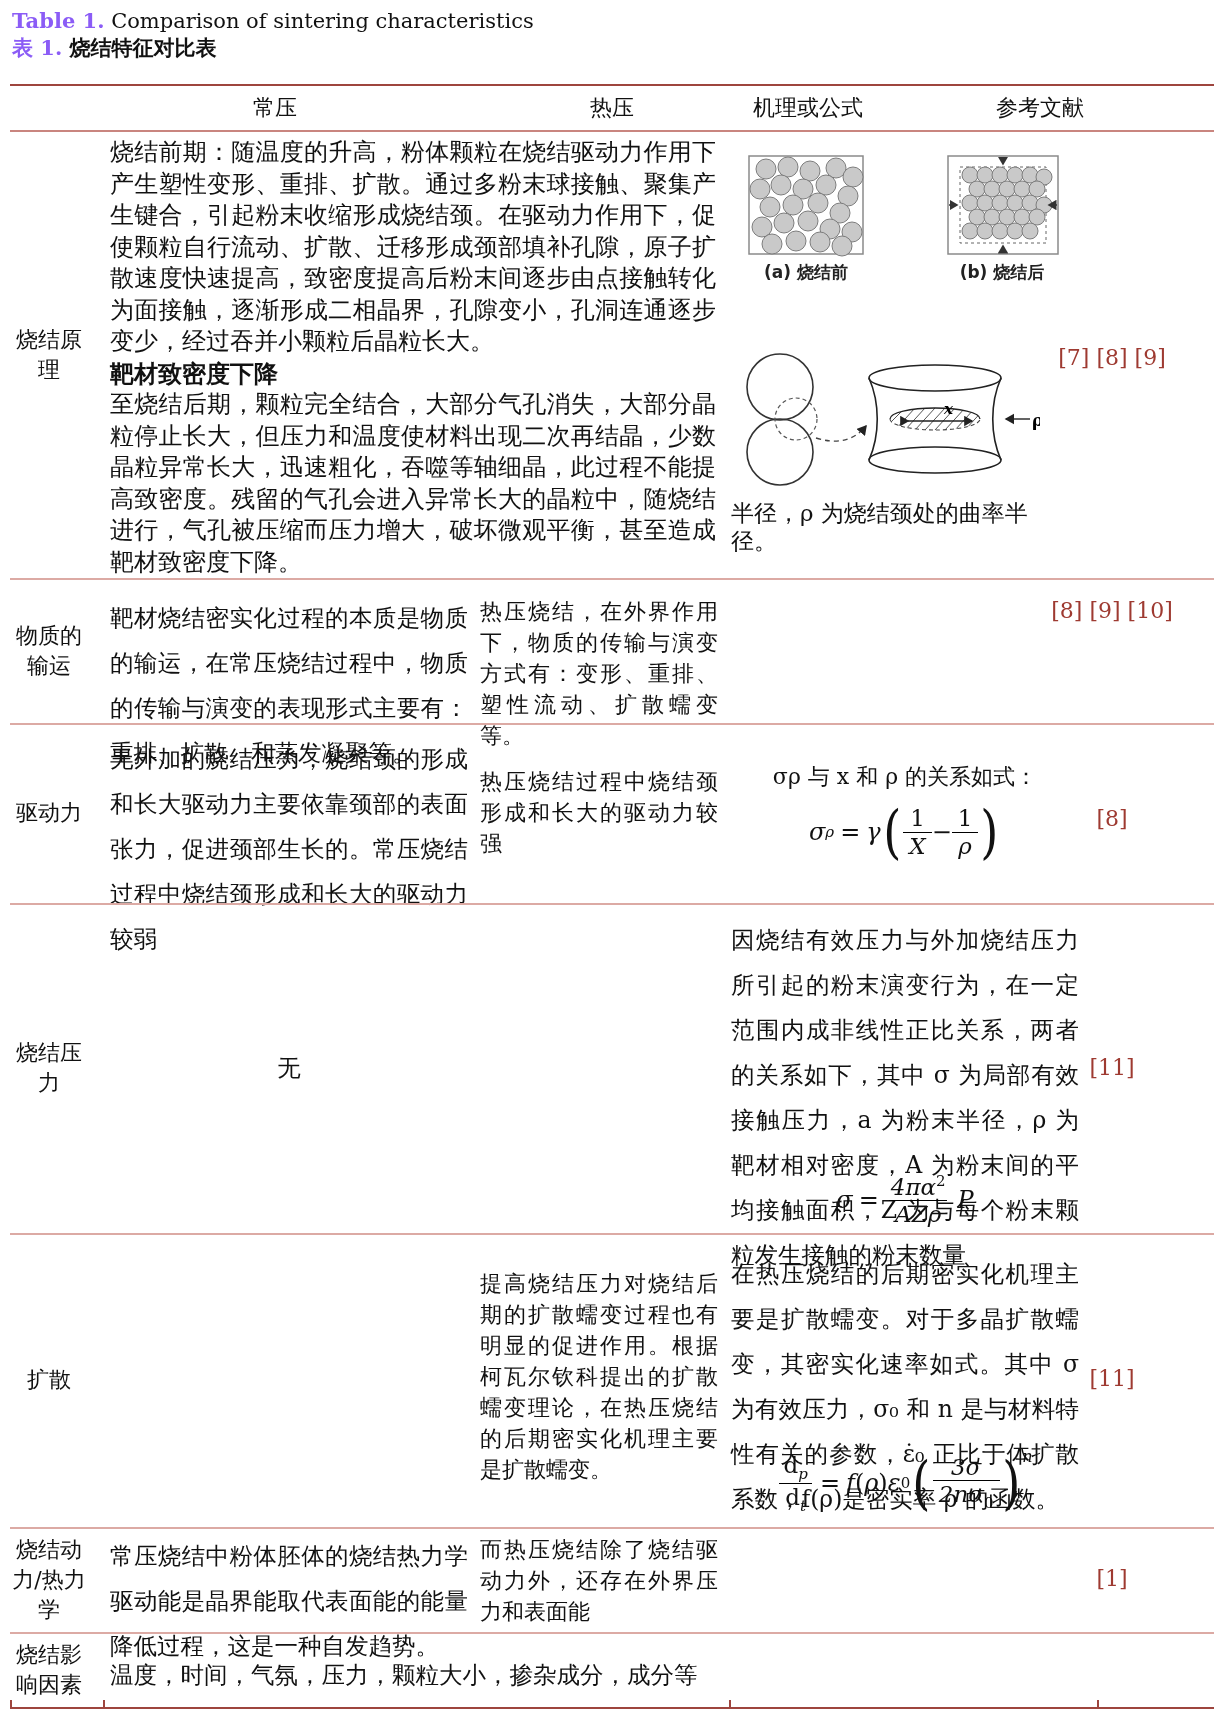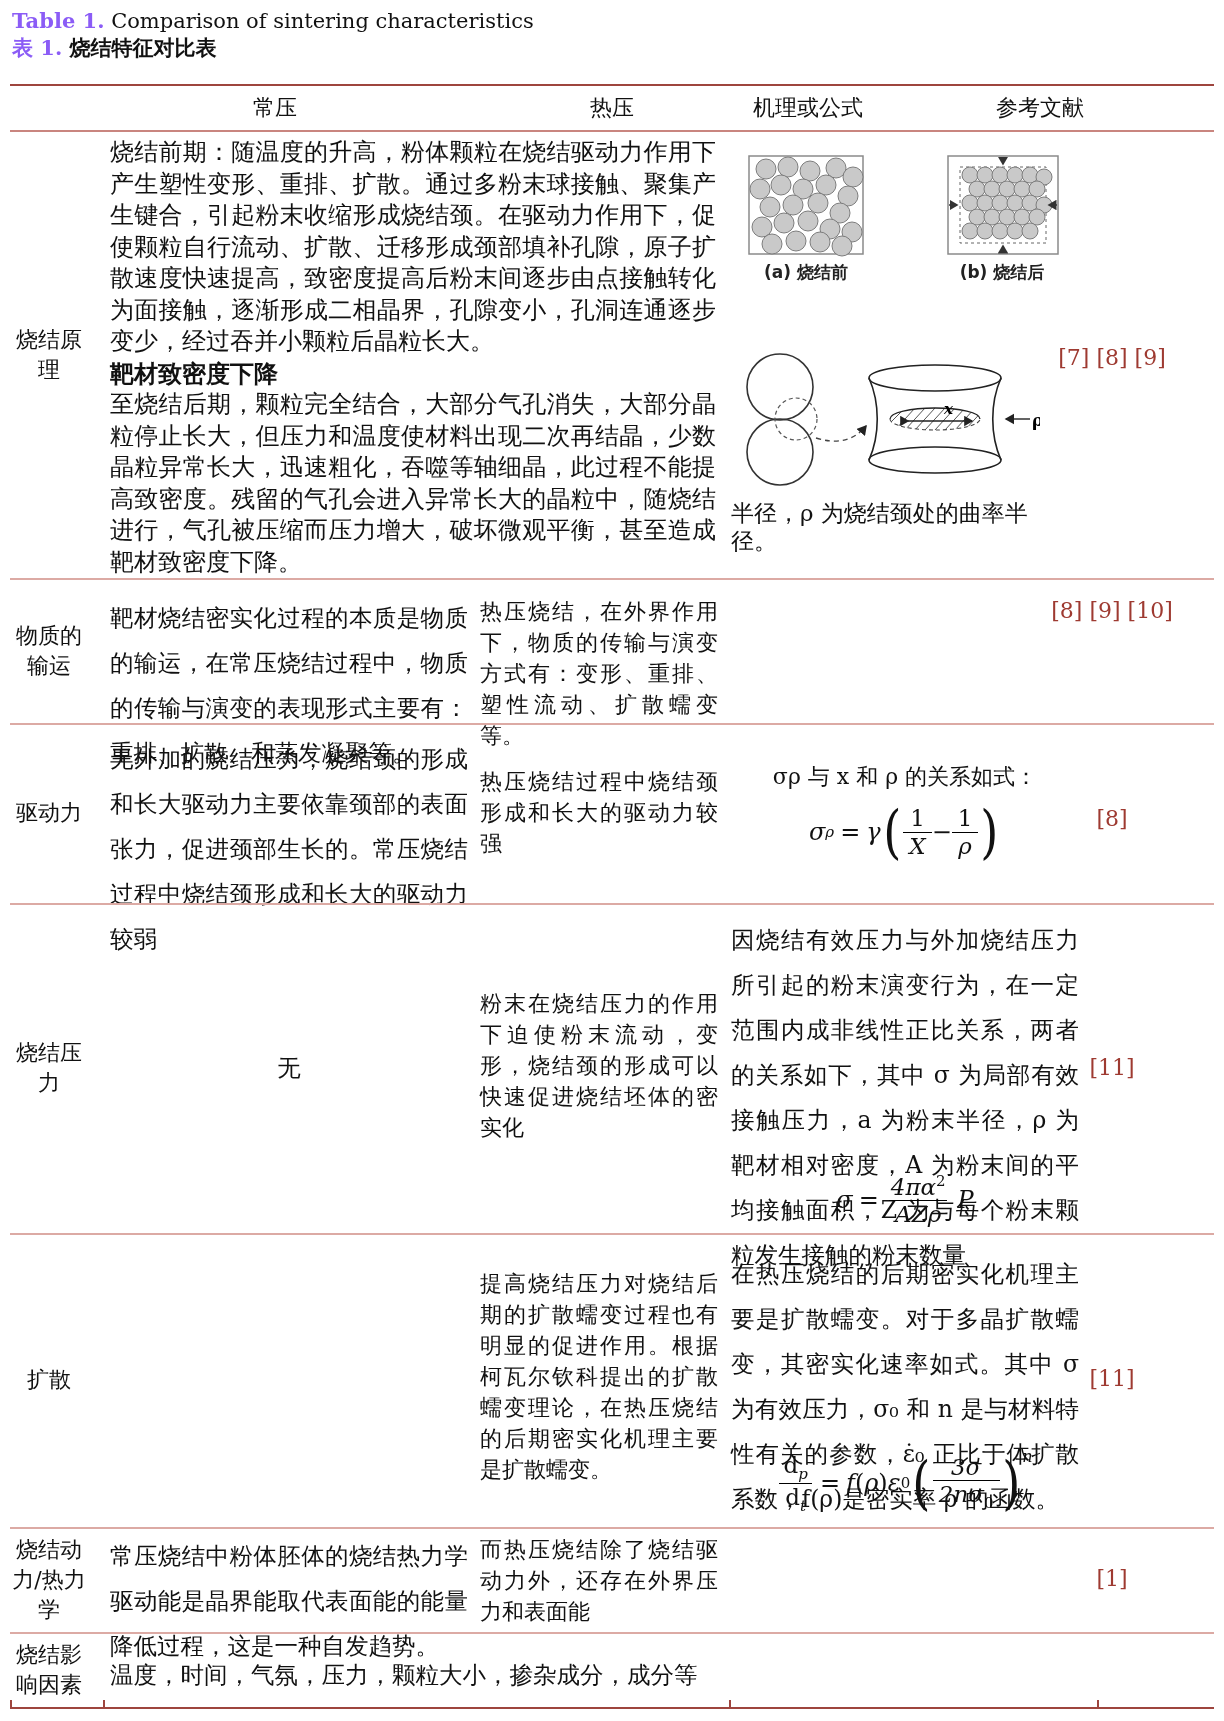--- a/index.html
+++ b/index.html
@@ -218,21 +218,20 @@
       <span class="den it">ρ</span>
     </span>
     <span class="bigp">)</span>
   </div>
   <div class="abs refs" style="left:1027px;top:806px;width:170px">[8]</div>
 
   <div class="hrule rule-light" style="top:903px"></div>
 
   <div class="abs label-cell" style="left:12px;top:903px;width:74px;height:330px">烧结压力</div>
   <div class="abs cn center-flex" style="left:110px;top:903px;width:358px;height:330px">无</div>
-  <div class="abs cn-sm just" style="left:480px;top:988px;width:238px">粉末在烧结压力的作用下迫使粉末流动，变形，烧结颈的形成可以快速促进烧结坯体的密实化</div>
   <div class="abs cn just" style="left:731px;top:918px;width:348px">因烧结有效压力与外加烧结压力所引起的粉末演变行为，在一定范围内成非线性正比关系，两者的关系如下，其中 σ 为局部有效接触压力，a 为粉末半径，ρ 为靶材相对密度，A 为粉末间的平均接触面积，Z 为与每个粉末颗粒发生接触的粉末数量</div>
   <div class="abs formula" style="left:731px;top:1170px;width:348px;height:60px">
     <span class="it">σ</span>
     <span class="gap"></span>
       <span>=</span>
       <span class="gap"></span>
     <span class="frac">
       <span class="num"><span class="it">4πα</span><sup>2</sup></span>
       <span class="den it">AZρ</span>
     </span>

